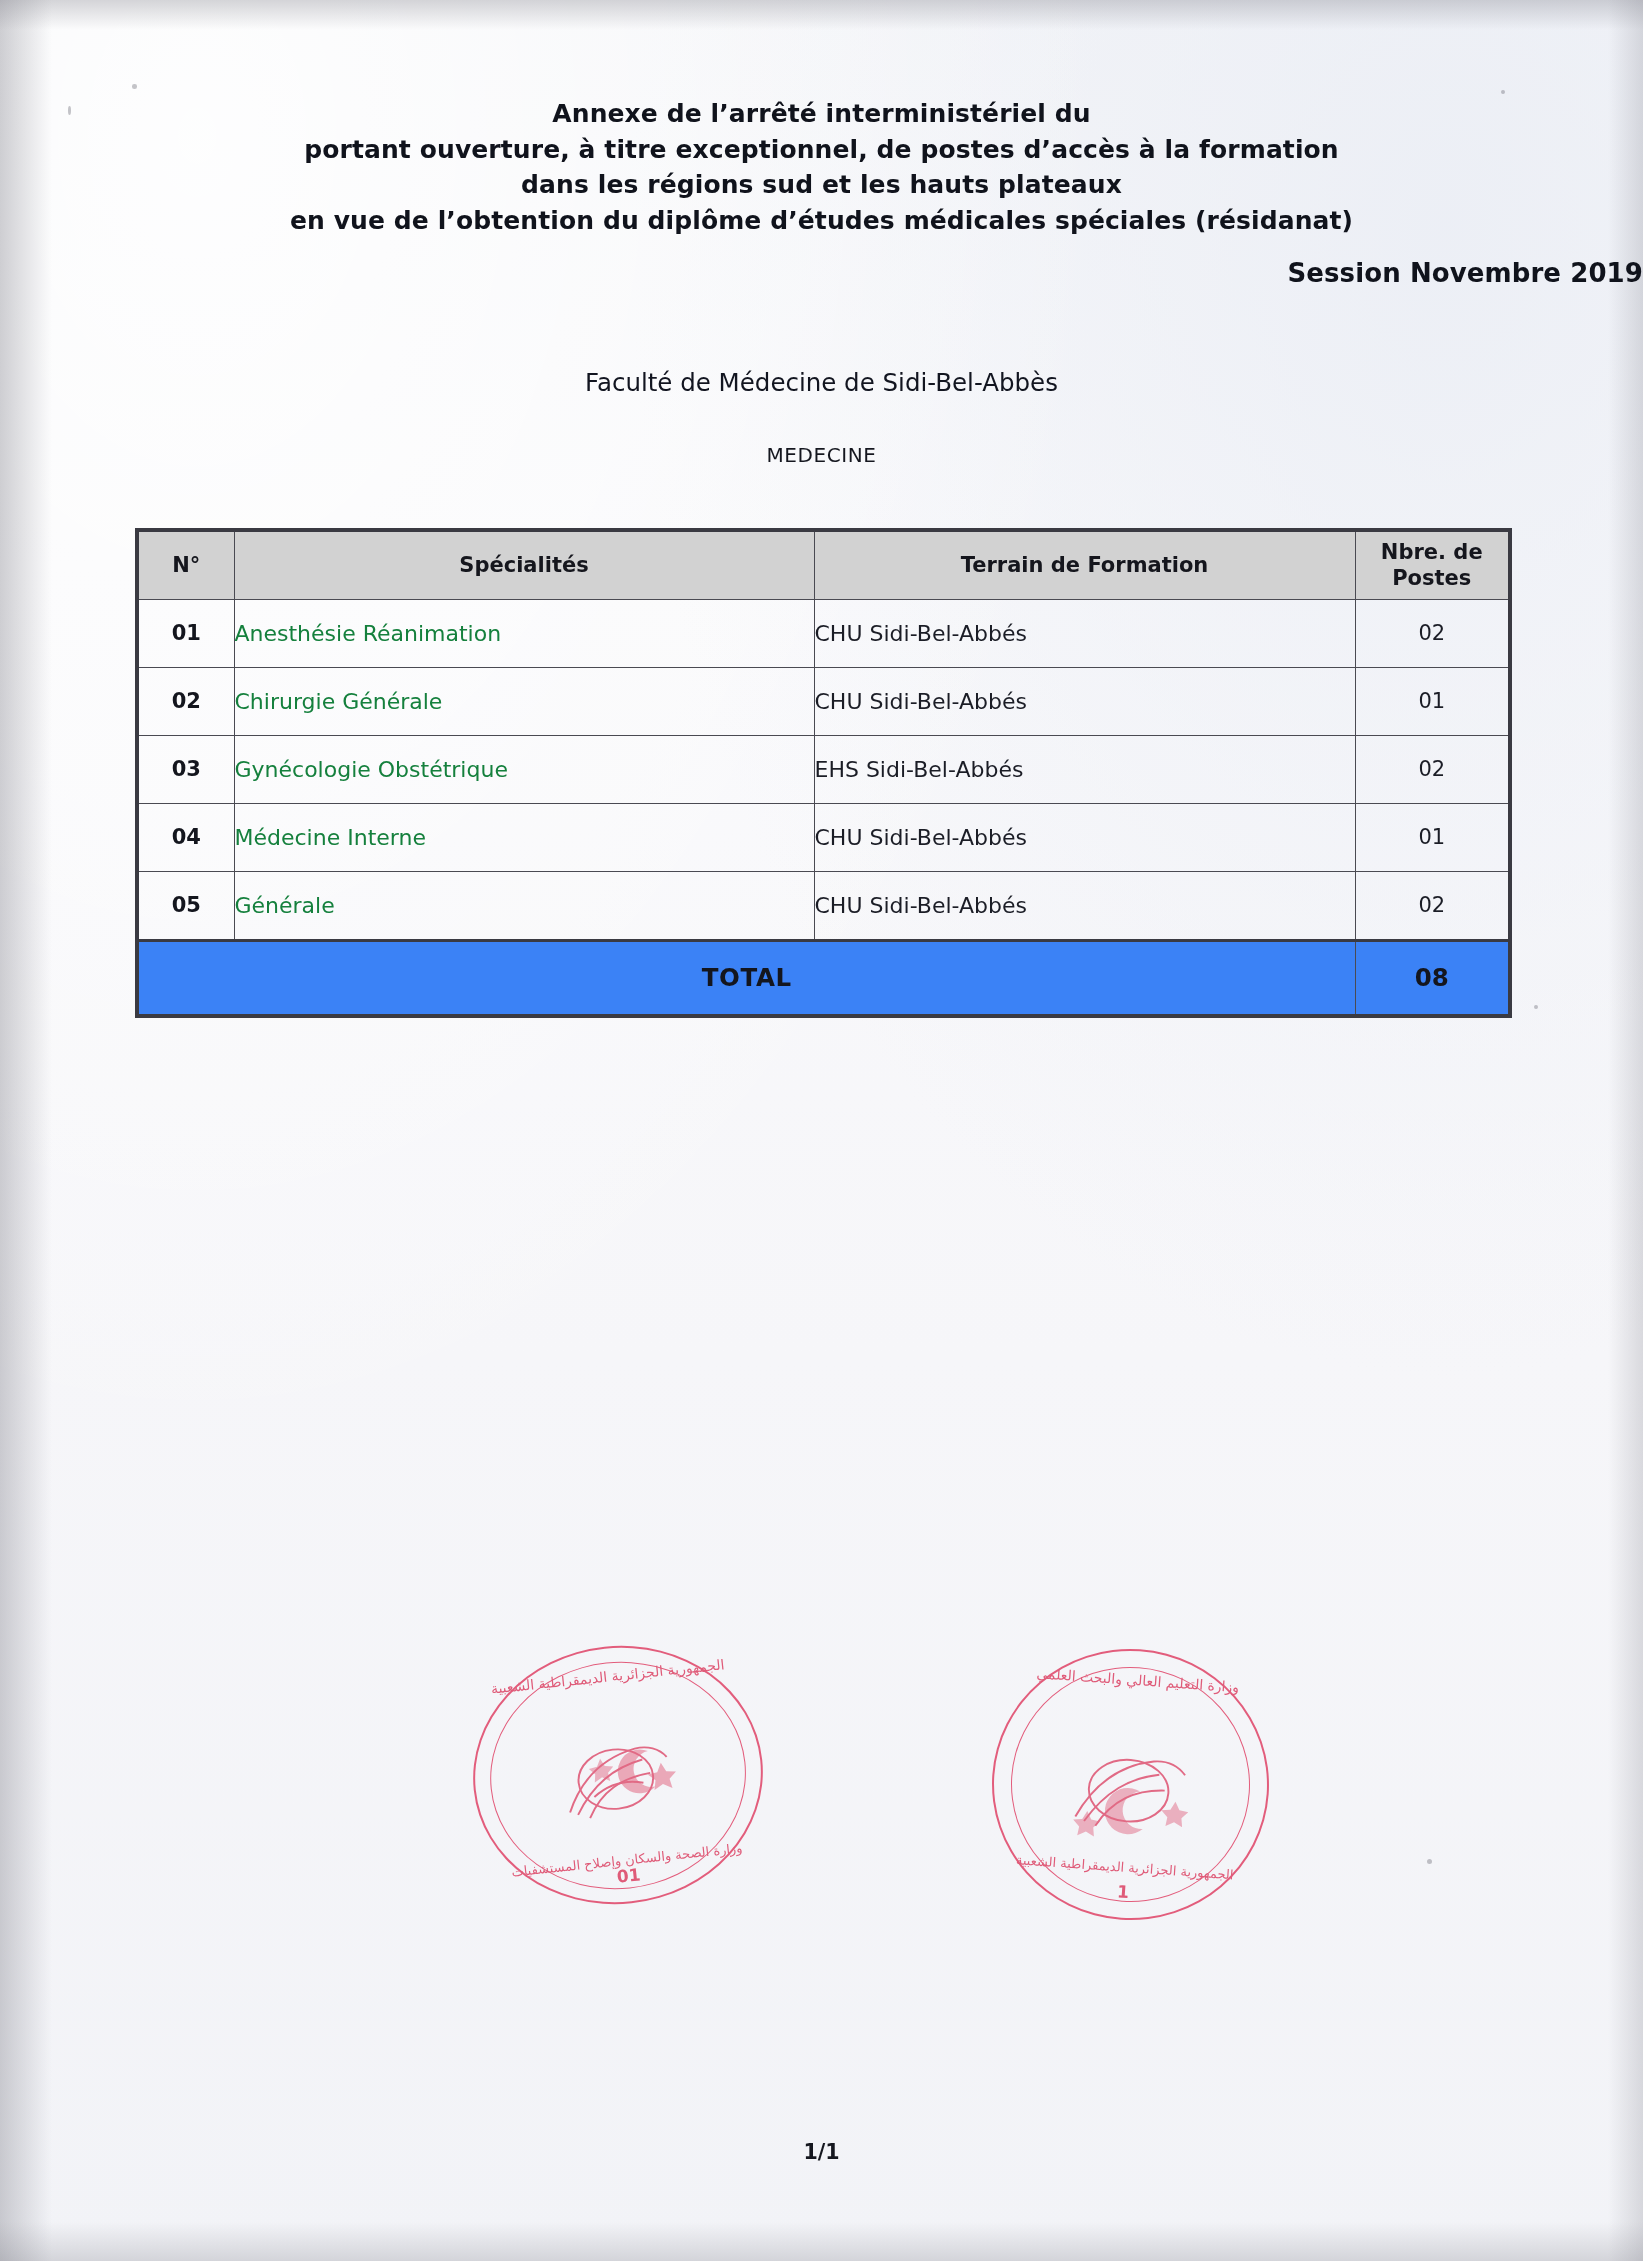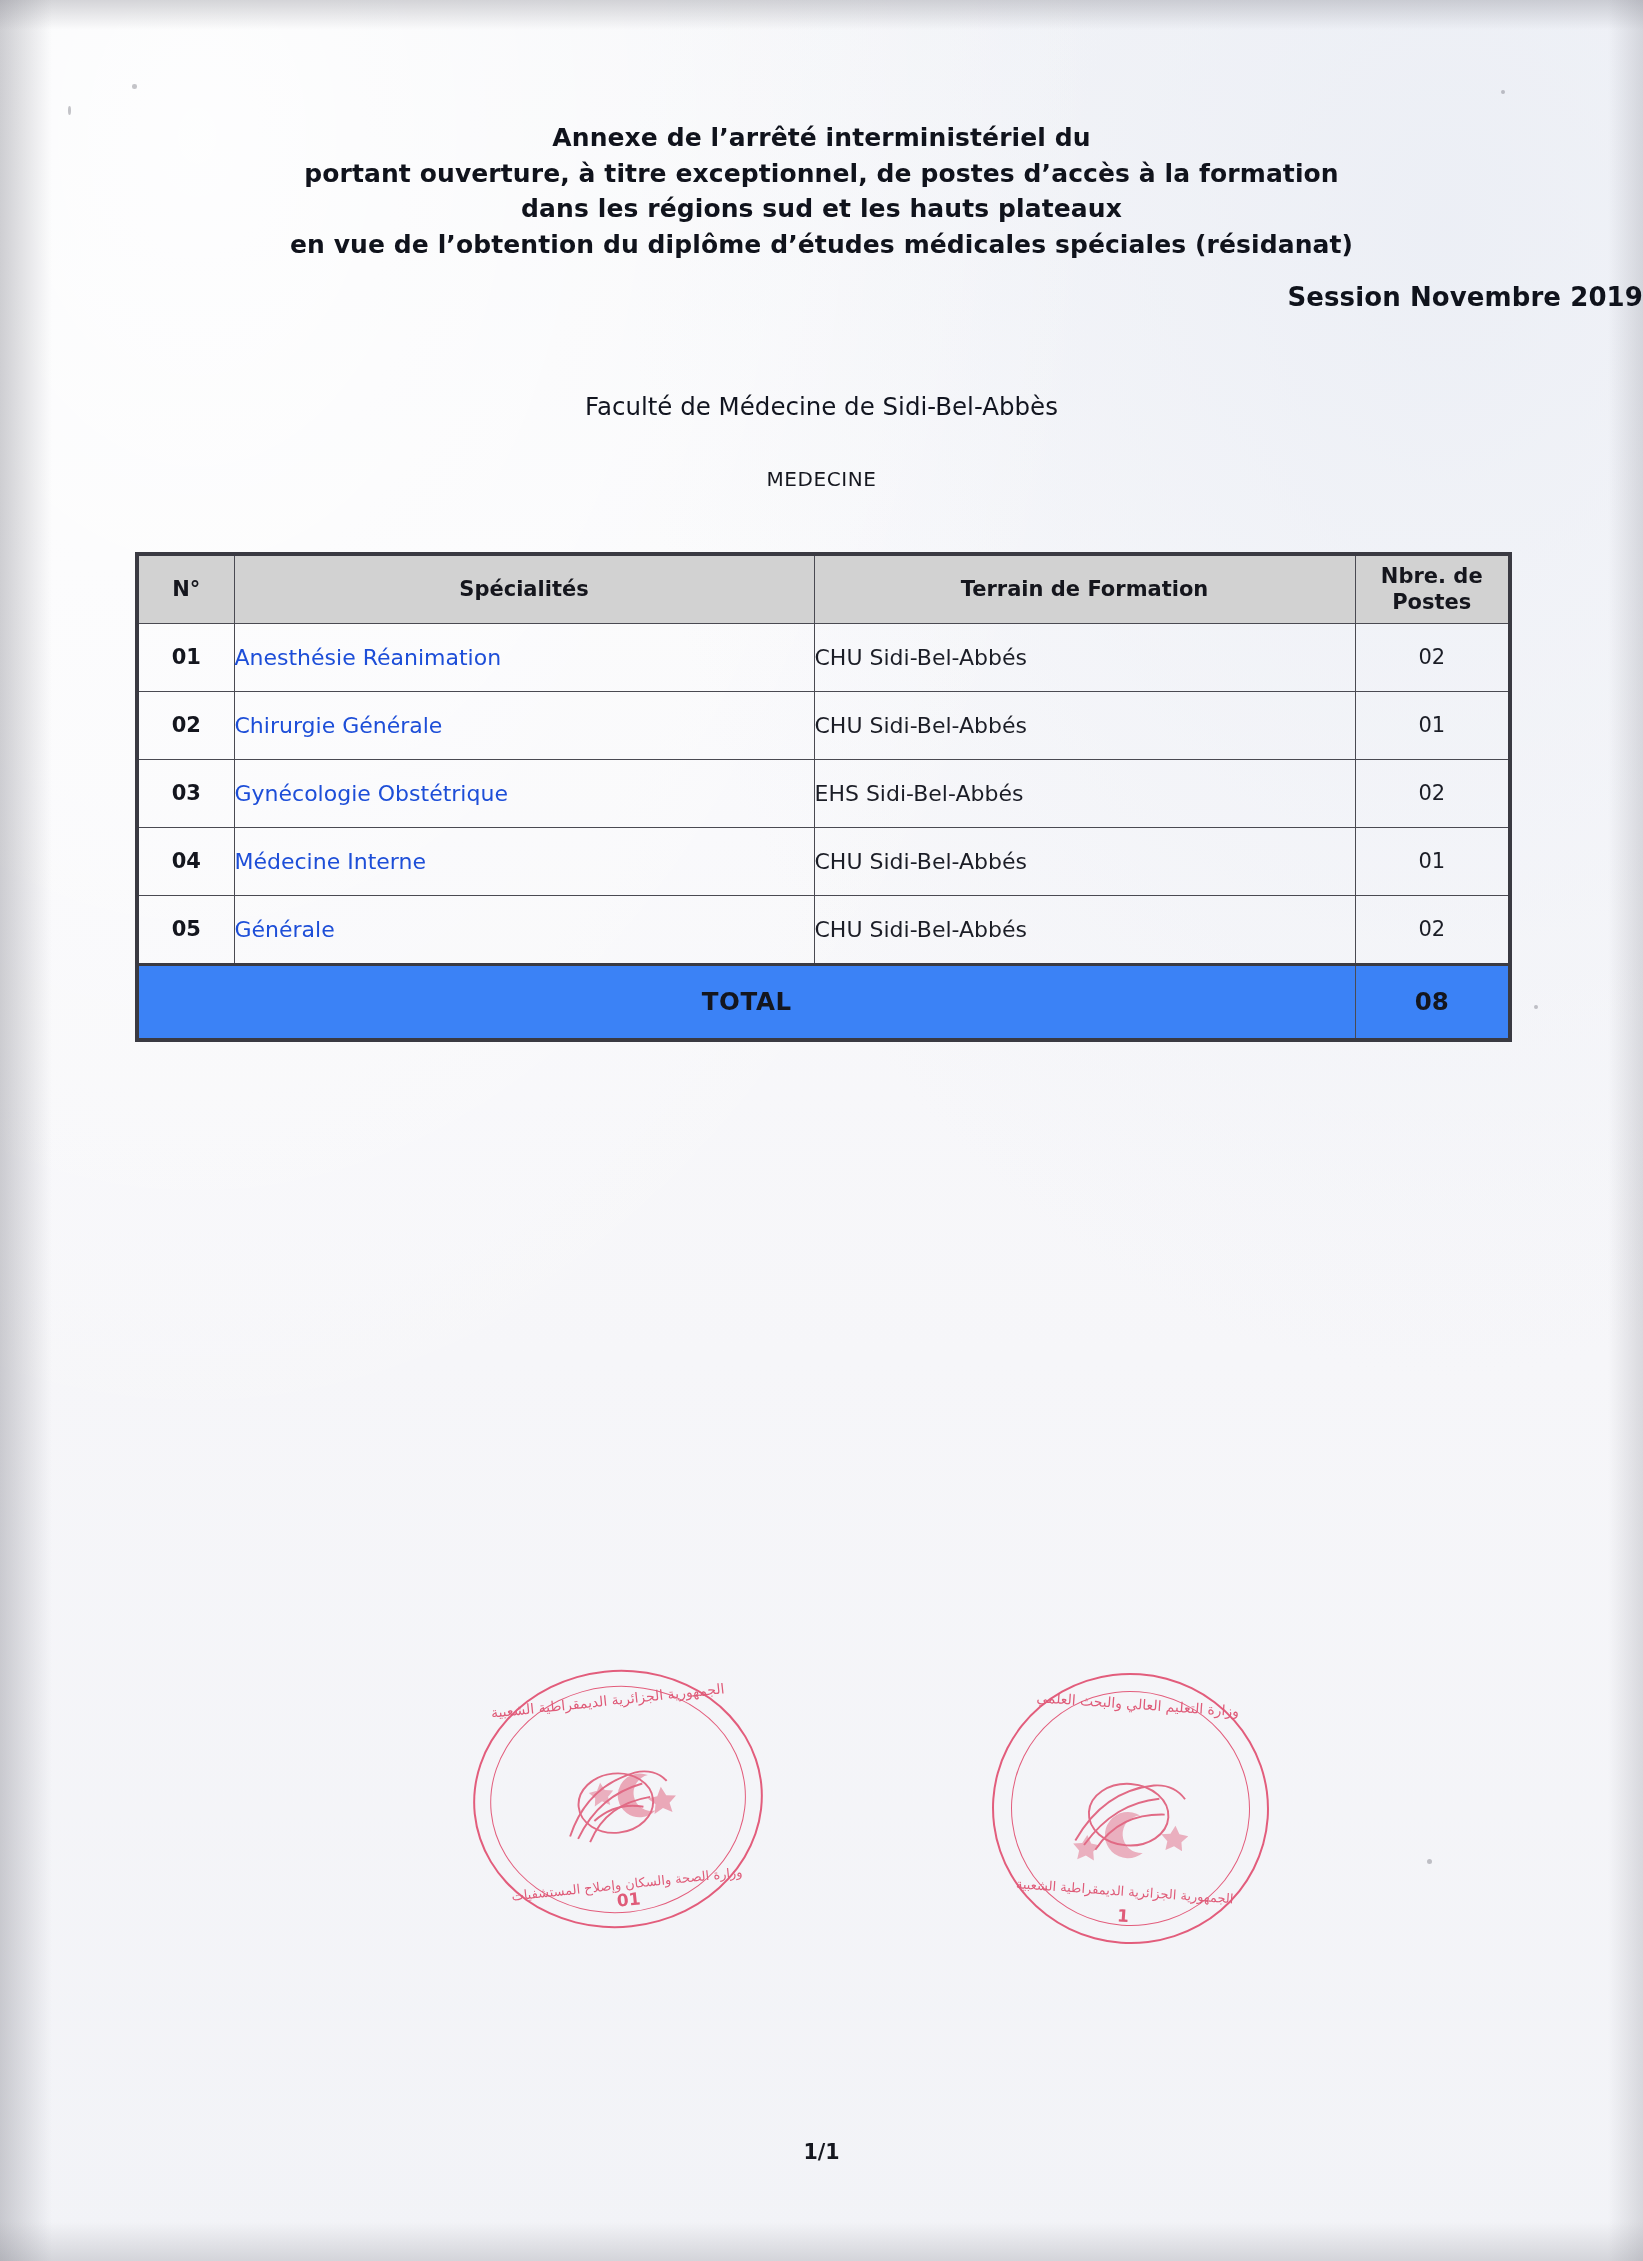--- a/index.html
+++ b/index.html
@@ -47,21 +47,21 @@
   .edge-right {
     position: absolute;
     right: 0; top: 0; bottom: 0; width: 35px;
     background: linear-gradient(270deg, rgba(130,130,140,0.25) 0%, rgba(255,255,255,0) 100%);
     pointer-events: none;
   }
 
   .content {
     position: relative;
     z-index: 3;
-    padding-top: 120px;
+    padding-top: 96px;
   }
 
   .title-block {
     text-align: center;
     font-weight: bold;
     font-size: 25px;
     line-height: 1.42;
     color: #10131c;
     letter-spacing: 0.1px;
   }
@@ -124,21 +124,21 @@
 
   td.num {
     text-align: center;
     font-weight: bold;
     font-size: 21px;
     color: #14161e;
   }
   td.spec {
     padding-left: 22px;
     font-size: 22px;
-    color: #1d4ed8;
+    color: #15803d;
   }
   td.terr {
     padding-left: 23px;
     font-size: 22px;
     color: #1b1d26;
   }
   td.nbr {
     text-align: center;
     font-size: 21px;
     color: #1b1d26;

